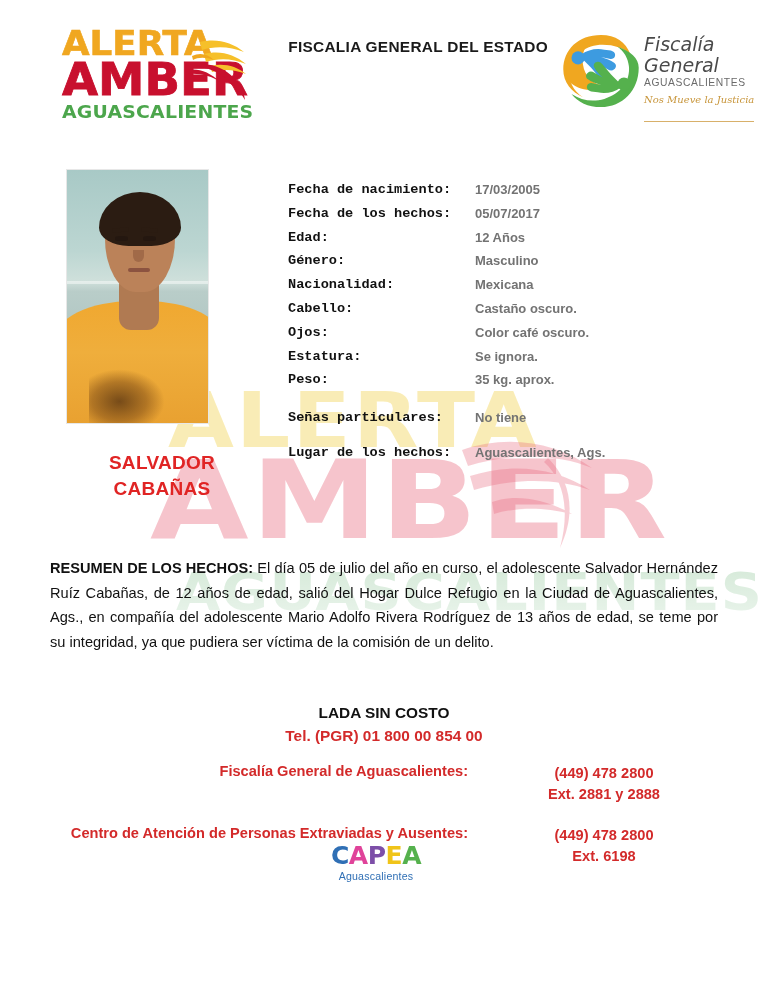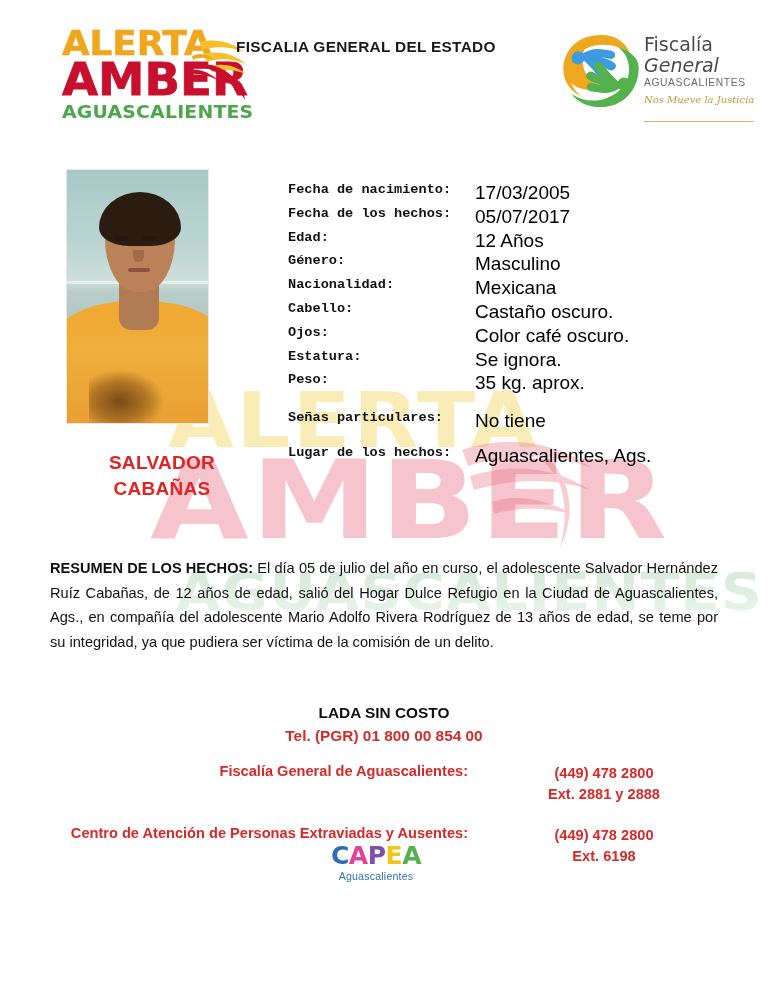--- a/index.html
+++ b/index.html
@@ -136,40 +136,40 @@
   .amber-swoosh {
     position: absolute;
     left: 182px; top: 26px;
     width: 74px; height: 76px;
   }
 
   .header-title {
     position: absolute;
     left: 236px; top: 36px;
     width: 312px;
-    text-align: left;
+    text-align: right;
     font-family: "Liberation Sans", sans-serif;
     font-weight: bold;
     font-size: 15.4px;
     line-height: 21px;
     letter-spacing: .3px;
     color: #1a1a1a;
   }
 
   .fg-logo {
     position: absolute;
     left: 560px; top: 28px;
     width: 200px; height: 92px;
   }
   .fg-mark { position: absolute; left: 0; top: 2px; width: 82px; height: 82px; }
   .fg-text { position: absolute; left: 84px; top: 6px; width: 116px; }
   .fg-fiscalia {
     font-family: "DejaVu Sans", sans-serif;
     font-size: 19px; line-height: 21px;
-    color: #4a4a4a; font-weight: 500;
+    color: #4a4a4a; font-style: italic; font-weight: 500;
   }
   .fg-general {
     font-family: "DejaVu Sans", sans-serif;
     font-size: 19px; line-height: 21px;
     color: #4a4a4a; font-style: italic; font-weight: 500;
   }
   .fg-ags {
     font-family: "Liberation Sans", sans-serif;
     font-size: 10.3px; line-height: 13px;
     letter-spacing: .6px; color: #6b6b6b;
@@ -256,22 +256,22 @@
   .dlabel {
     position: absolute; left: 0; top: 0;
     font-family: Liberation Mono, monospace;
     font-weight: bold; font-size: 13.6px;
     color: #111;
     white-space: nowrap;
   }
   .dvalue {
     position: absolute; left: 187px; top: 0;
     font-family: "Liberation Sans", sans-serif;
-    font-weight: normal; font-size: 19px;
-    color: #000000;
+    font-weight: bold; font-size: 13px;
+    color: #737373;
     white-space: nowrap;
   }
 
   
   .name-block {
     position: absolute;
     left: 52px; top: 450px;
     width: 220px;
     text-align: center;
     font-family: "Liberation Sans", sans-serif;

